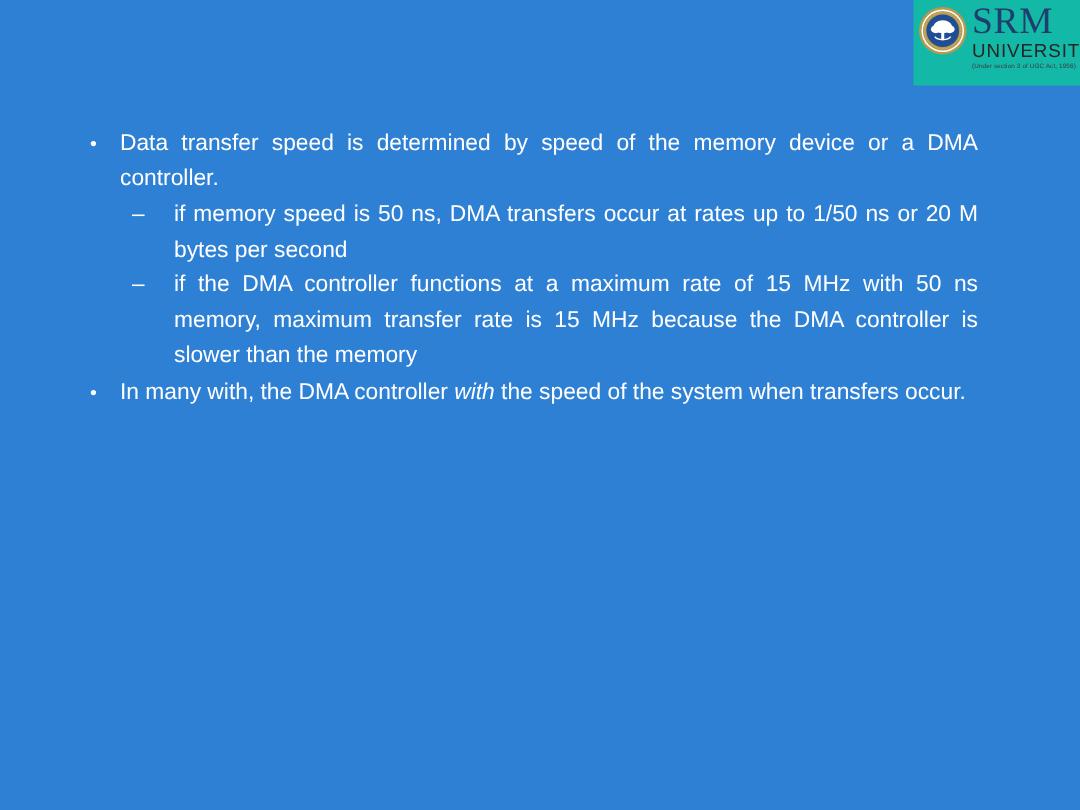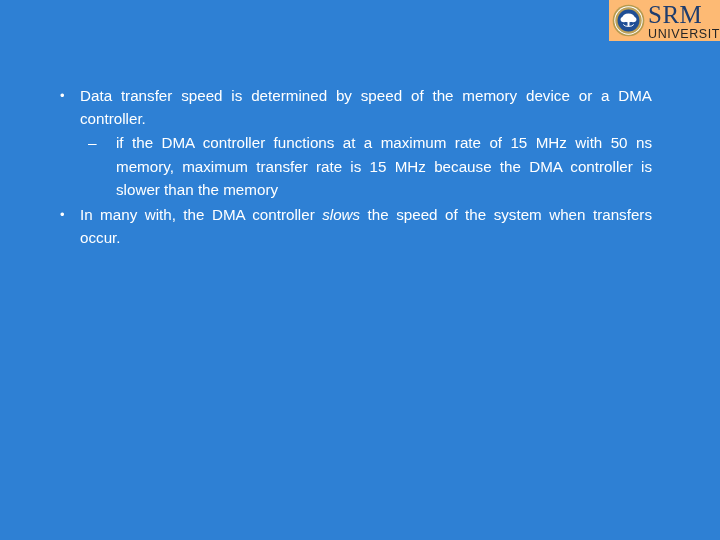--- a/index.html
+++ b/index.html
@@ -20,22 +20,22 @@
     inset: 0;
     background: #2e80d4;
   }
 
   
   #logo-panel {
     position: absolute;
     left: 609px;
     top: 0px;
     width: 111px;
-    height: 41px;
-    background: #fdba74;
+    height: 57px;
+    background: #14b8a6;
     overflow: hidden;
   }
   .logo-row {
     position: absolute;
     left: 3px;
     top: 3px;
     display: flex;
     align-items: flex-start;
   }
   .emblem {
@@ -159,26 +159,27 @@
   <div id="content">
 
     <div class="lvl1">
       <span class="marker">•</span>
       <span class="txt">Data transfer speed is determined by speed of the memory device or a DMA controller.</span>
     </div>
 
     <div class="sub-list">
       <div class="lvl2">
         <span class="marker">–</span>
+        <span class="txt">if memory speed is 50 ns, DMA transfers occur at rates up to 1/50 ns or 20 M bytes per second</span>
       </div>
       <div class="lvl2">
         <span class="marker">–</span>
         <span class="txt">if the DMA controller functions at a maximum rate of 15 MHz with 50 ns memory, maximum transfer rate is 15 MHz because the DMA controller is slower than the memory</span>
       </div>
     </div>
 
     <div class="lvl1">
       <span class="marker">•</span>
-      <span class="txt"><span>In many with, the DMA controller </span><span class="ital">slows</span><span> the speed of the system when transfers occur.</span></span>
+      <span class="txt"><span>In many with, the DMA controller </span><span class="ital">with</span><span> the speed of the system when transfers occur.</span></span>
     </div>
 
   </div>
 </div>
 
 </body></html>

